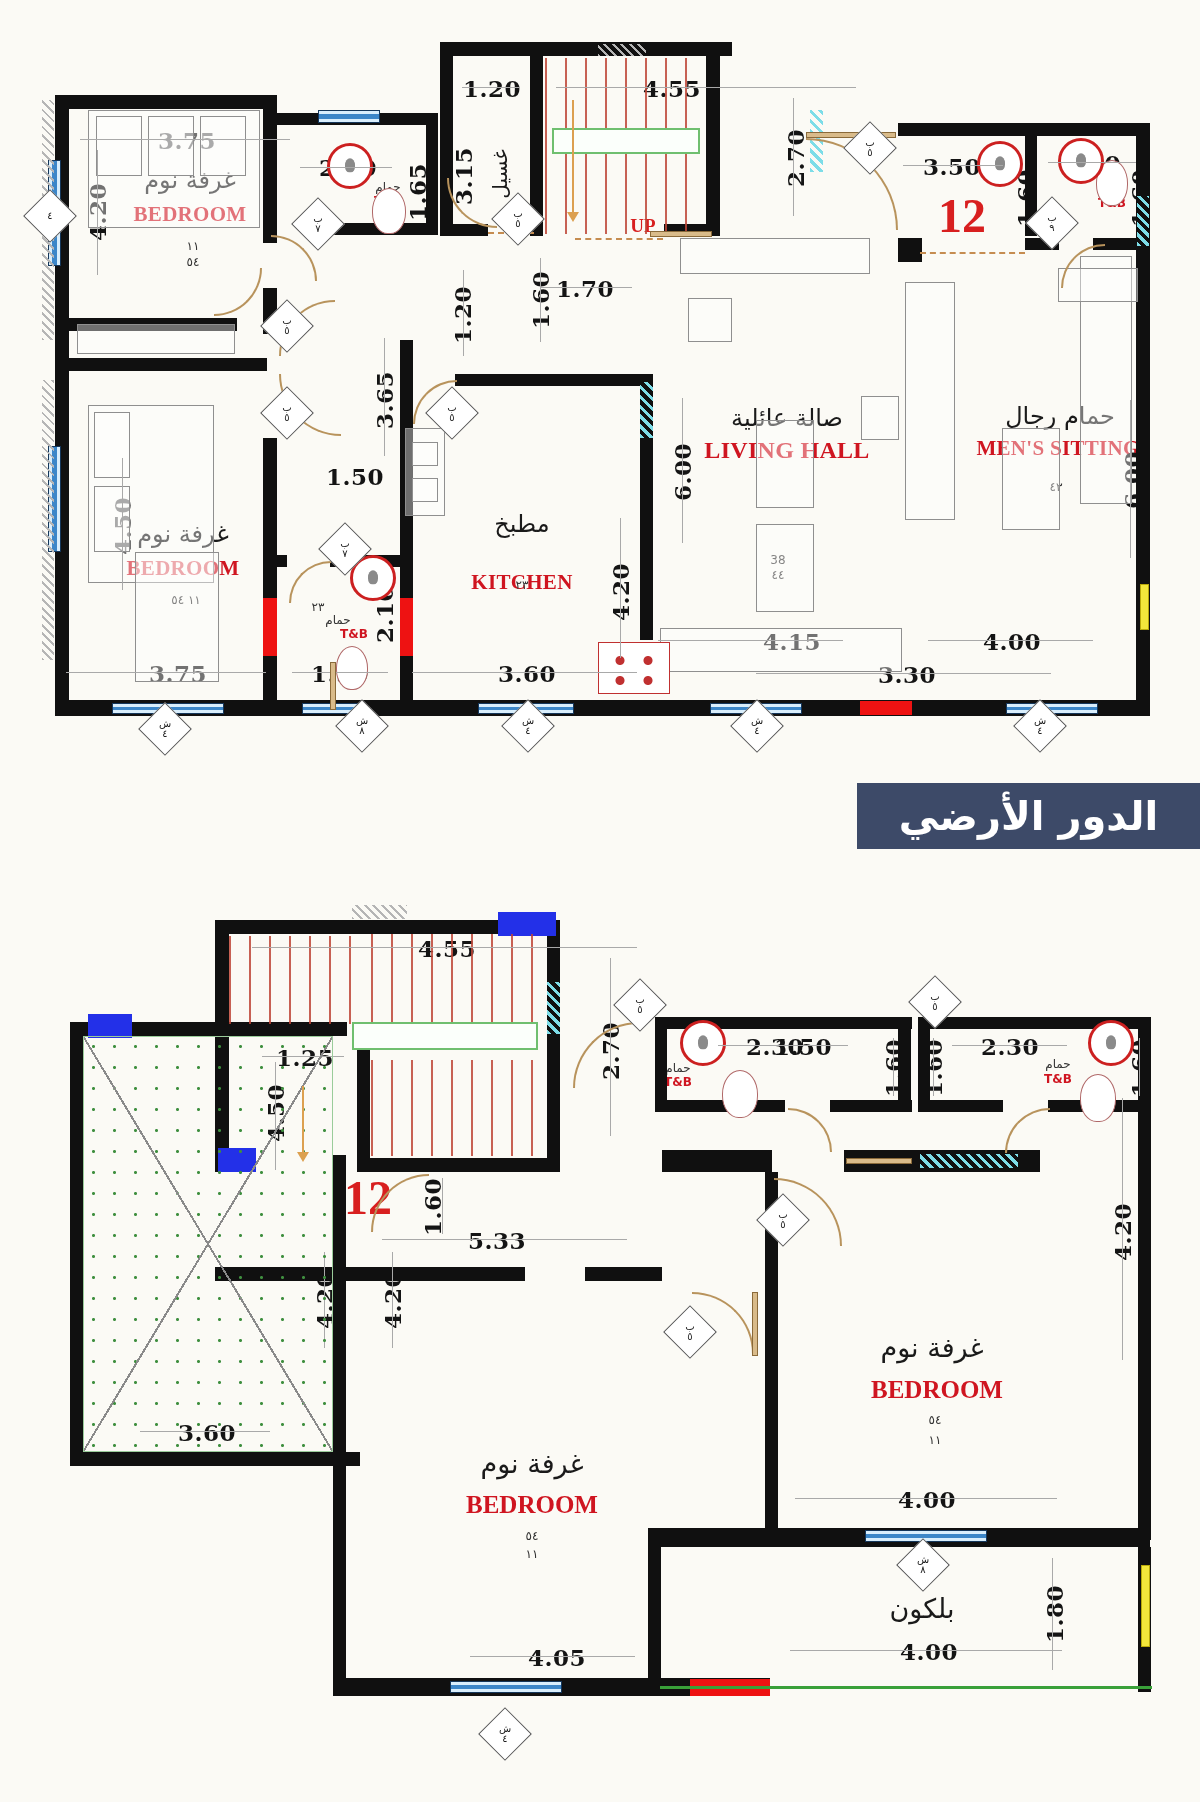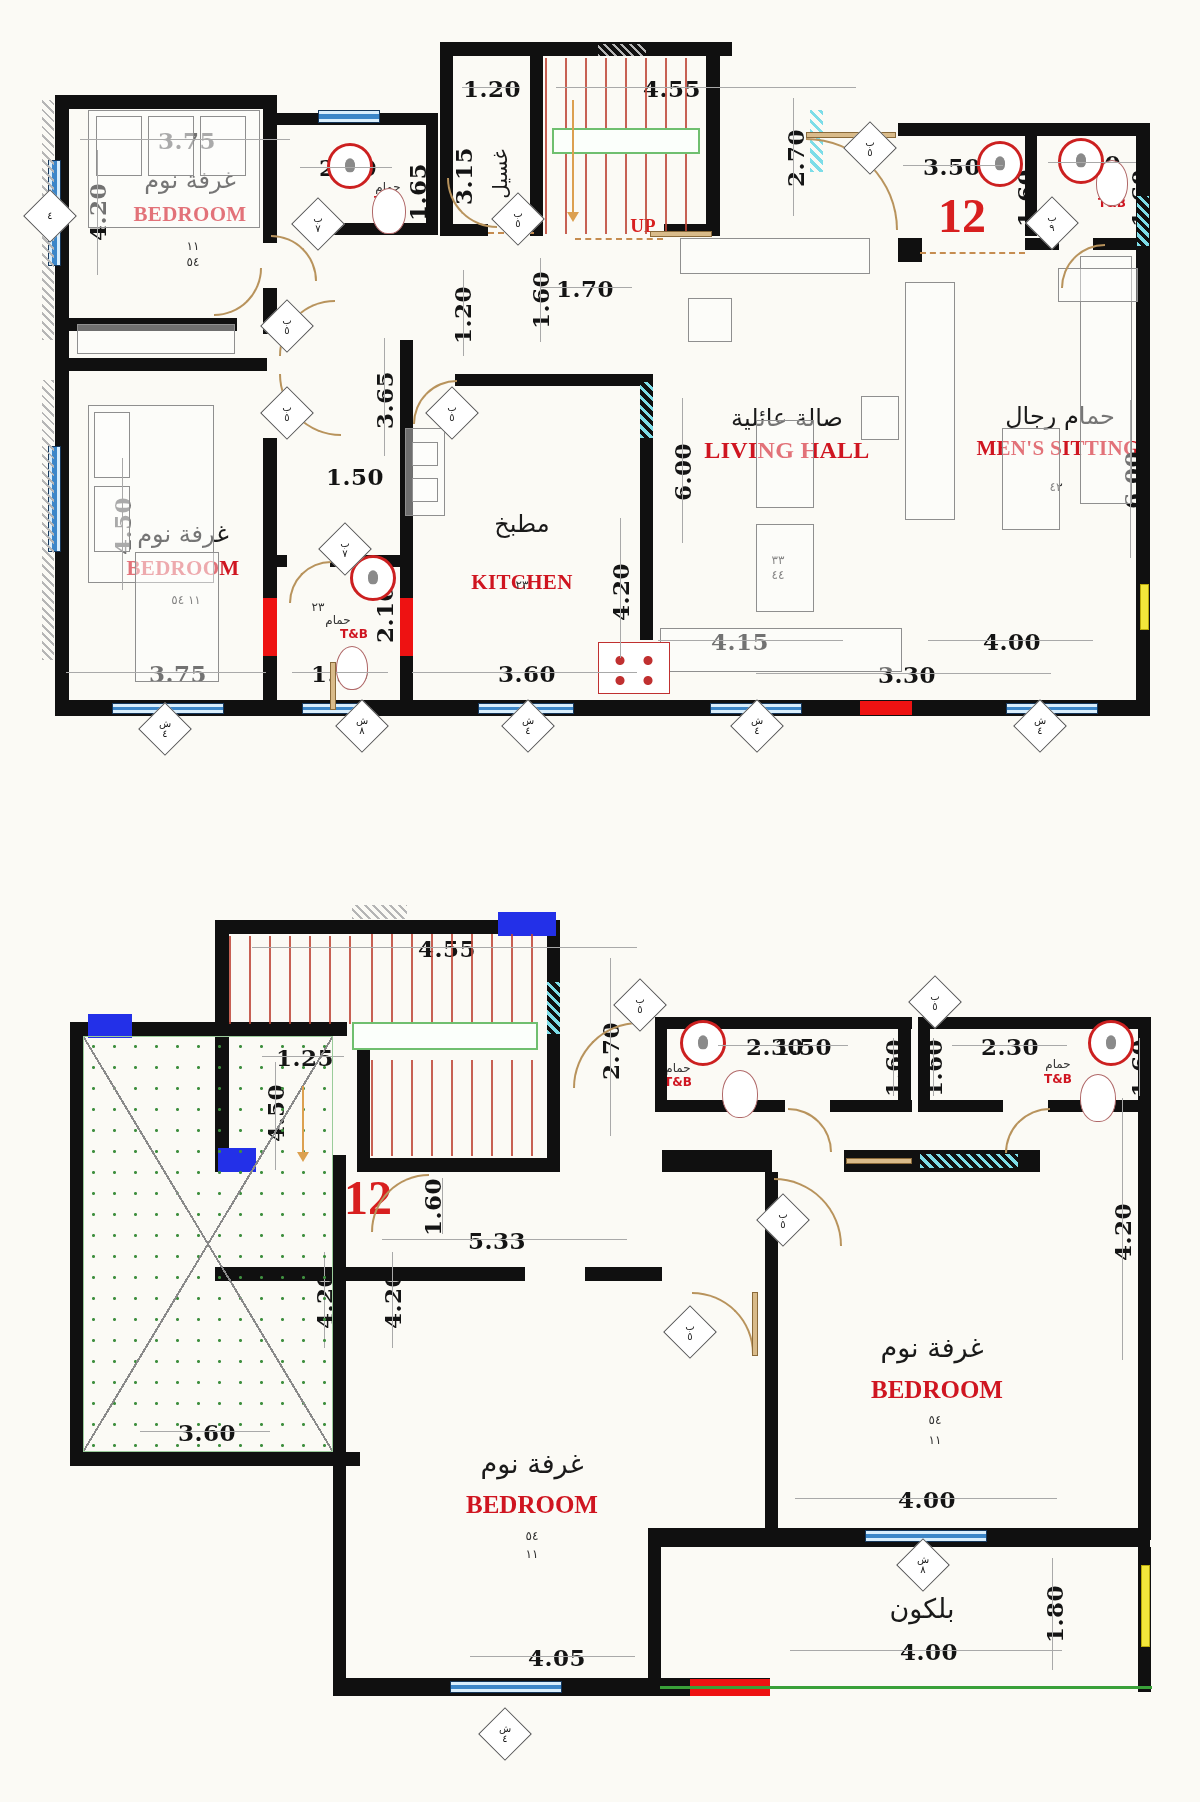--- a/index.html
+++ b/index.html
@@ -120,24 +120,24 @@
     <div class="tiny" style="left:318px;top:607px">٢٣</div>
 
     <div class="ar" style="left:522px;top:524px">مطبخ</div>
     <div class="en" style="left:522px;top:582px">KITCHEN</div>
     <div class="tiny" style="left:522px;top:585px">٢٣</div>
     <div class="dim" style="left:527px;top:673px">3.60</div>
     <div class="dim v" style="left:620px;top:592px">4.20</div>
 
     <div class="ar" style="left:787px;top:418px">صالة عائلية</div>
     <div class="en" style="left:787px;top:450px;font-size:24px">LIVING HALL</div>
-    <div class="tiny" style="left:778px;top:560px">٣٣</div>
+    <div class="tiny" style="left:778px;top:560px">38</div>
     <div class="tiny" style="left:778px;top:575px">٤٤</div>
     <div class="dim v" style="left:682px;top:472px">6.00</div>
-    <div class="dim" style="left:740px;top:641px">4.15</div>
+    <div class="dim" style="left:792px;top:641px">4.15</div>
     <div class="dim" style="left:907px;top:674px">3.30</div>
 
     <div class="ar" style="left:1060px;top:416px">حمام رجال</div>
     <div class="en" style="left:1058px;top:448px">MEN'S SITTING</div>
     <div class="tiny" style="left:1056px;top:487px">٤٣</div>
     <div class="dim v" style="left:1132px;top:480px">6.00</div>
     <div class="dim" style="left:1012px;top:641px">4.00</div>
   </div>
 
   <div class="abs" style="inset:0;">
@@ -177,20 +177,23 @@
     <div class="tiny" style="left:935px;top:1420px">٥٤</div>
     <div class="tiny" style="left:935px;top:1440px">١١</div>
     <div class="dim" style="left:927px;top:1499px">4.00</div>
     <div class="dim v" style="left:1122px;top:1232px">4.20</div>
 
     <div class="ar2" style="left:922px;top:1608px">بلكون</div>
     <div class="dim" style="left:929px;top:1651px">4.00</div>
     <div class="dim v" style="left:1054px;top:1614px">1.80</div>
   </div>
 
+  <div class="titlebox" style="left:857px;top:783px;width:343px;height:66px">
+    <span>الدور الأرضي</span>
+  </div>
 <div class="wall" style="left: 55px; top: 95px; width: 14px; height: 620px;"></div>
     <div class="wall" style="left: 55px; top: 95px; width: 222px; height: 14px;"></div>
     <div class="wall" style="left: 263px; top: 95px; width: 14px; height: 148px;"></div>
     <div class="wall" style="left: 263px; top: 288px; width: 14px; height: 46px;"></div>
     <div class="wall" style="left: 263px; top: 438px; width: 14px; height: 277px;"></div>
     <div class="wall" style="left: 55px; top: 318px; width: 182px; height: 13px;"></div>
     <div class="wall" style="left: 55px; top: 358px; width: 212px; height: 13px;"></div>
     <div class="wall" style="left: 277px; top: 113px; width: 161px; height: 12px;"></div>
     <div class="wall" style="left: 426px; top: 113px; width: 12px; height: 122px;"></div>
     <div class="wall" style="left: 317px; top: 223px; width: 121px; height: 12px;"></div>

